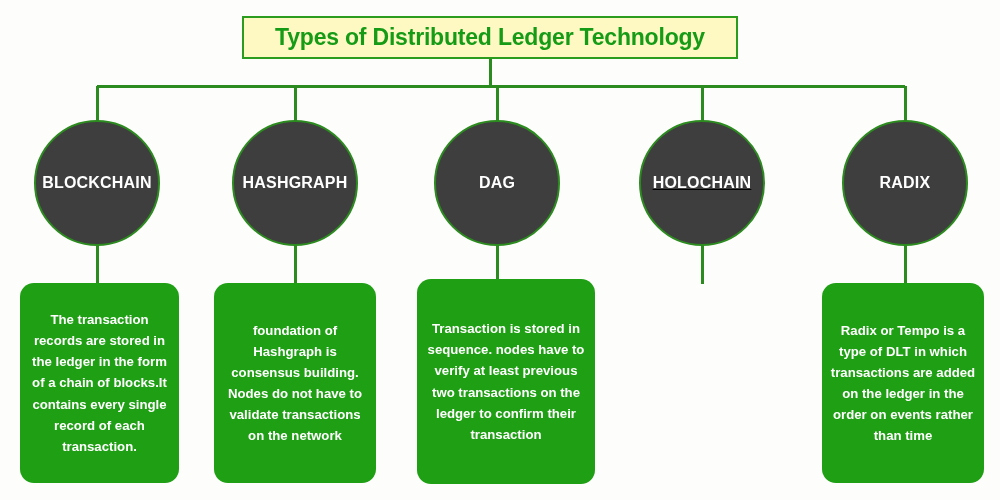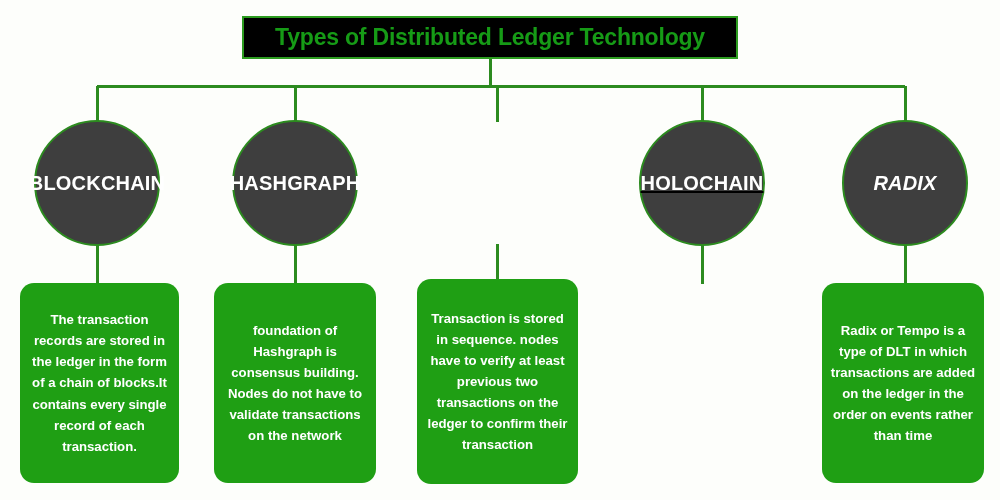--- a/index.html
+++ b/index.html
@@ -32,21 +32,21 @@
 
   
   .title-box {
     position: absolute;
     left: 242px;
     top: 16px;
     width: 496px;
     height: 43px;
     box-sizing: border-box;
     border: 2px solid #2c9c1f;
-    background: #000000;
+    background: #fef9c3;
     display: flex;
     align-items: center;
     justify-content: center;
   }
   .title-text {
     color: #169b16;
     font-size: 23px;
     font-weight: bold;
     letter-spacing: -0.2px;
     white-space: nowrap;
@@ -60,21 +60,21 @@
     border-radius: 50%;
     box-sizing: border-box;
     background: #3e3e3e;
     border: 2px solid #2c8b1f;
     display: flex;
     align-items: center;
     justify-content: center;
   }
   .node-circle-label {
     color: #ffffff;
-    font-size: 20px;
+    font-size: 16px;
     font-weight: bold;
     letter-spacing: 0.2px;
     white-space: nowrap;
   }
 
   
   .desc-box {
     position: absolute;
     box-sizing: border-box;
     background: #1f9f14;
@@ -121,36 +121,39 @@
   <div class="title-box">
     <span class="title-text">Types of Distributed Ledger Technology</span>
   </div>
 
   <div class="node-circle" style="left:34px; top:120px;">
     <span class="node-circle-label">BLOCKCHAIN</span>
   </div>
   <div class="node-circle" style="left:232px; top:120px;text-align:right;">
     <span class="node-circle-label">HASHGRAPH</span>
   </div>
+  <div class="node-circle" style="left:434px; top:120px;">
+    <span class="node-circle-label">DAG</span>
+  </div>
   <div class="node-circle" style="left:639px; top:120px;text-decoration:underline;">
     <span class="node-circle-label">HOLOCHAIN</span>
   </div>
-  <div class="node-circle" style="left:842px; top:120px;font-style:italic;">
+  <div class="node-circle" style="left:842px; top:120px;">
     <span class="node-circle-label">RADIX</span>
   </div>
 
   <div class="desc-box" style="left:20px; top:283px; width:159px; height:200px;">
     <span class="desc-text">The transaction records are stored in the ledger in the form of a chain of blocks.It contains every single record of each transaction.</span>
   </div>
 
   <div class="desc-box" style="left:214px; top:283px; width:162px; height:200px;">
     <span class="desc-text">foundation of Hashgraph is consensus building. Nodes do not have to validate transactions on the network</span>
   </div>
 
-  <div class="desc-box" style="left:417px; top:279px; width:161px; height:205px;">
+  <div class="desc-box" style="left:417px; top:279px; width:178px; height:205px;">
     <span class="desc-text">Transaction is stored in sequence. nodes have to verify at least previous two transactions on the ledger to confirm their transaction</span>
   </div>
 
 
   <div class="desc-box" style="left:822px; top:283px; width:162px; height:200px;">
     <span class="desc-text">Radix or Tempo is a type of DLT in which transactions are added on the ledger in the order on events rather than time</span>
   </div>
 
 </div>
 

